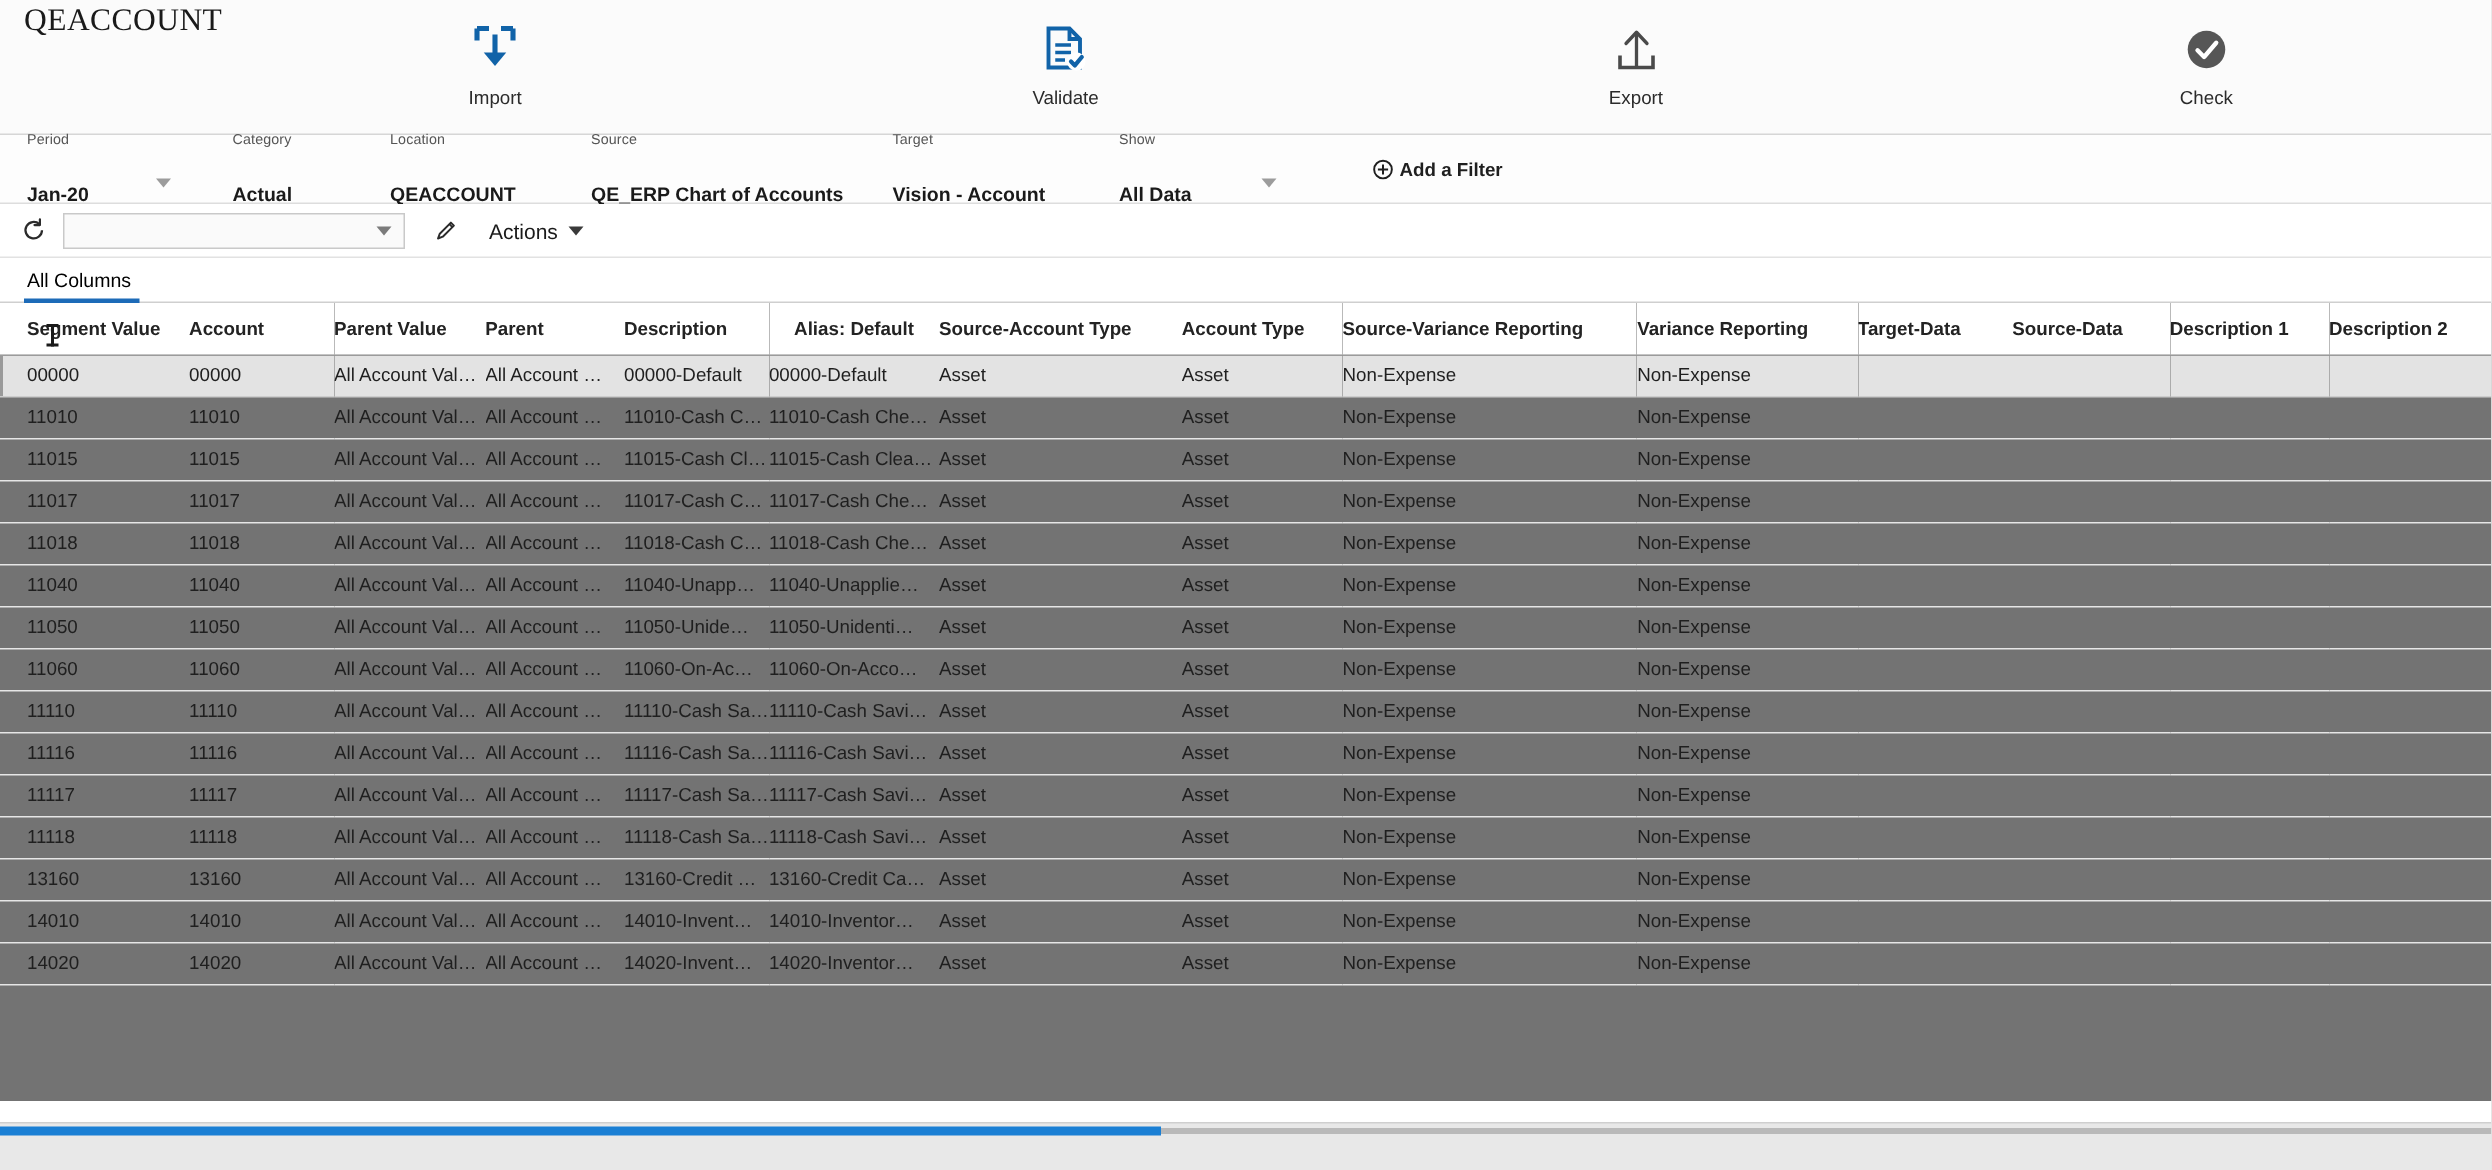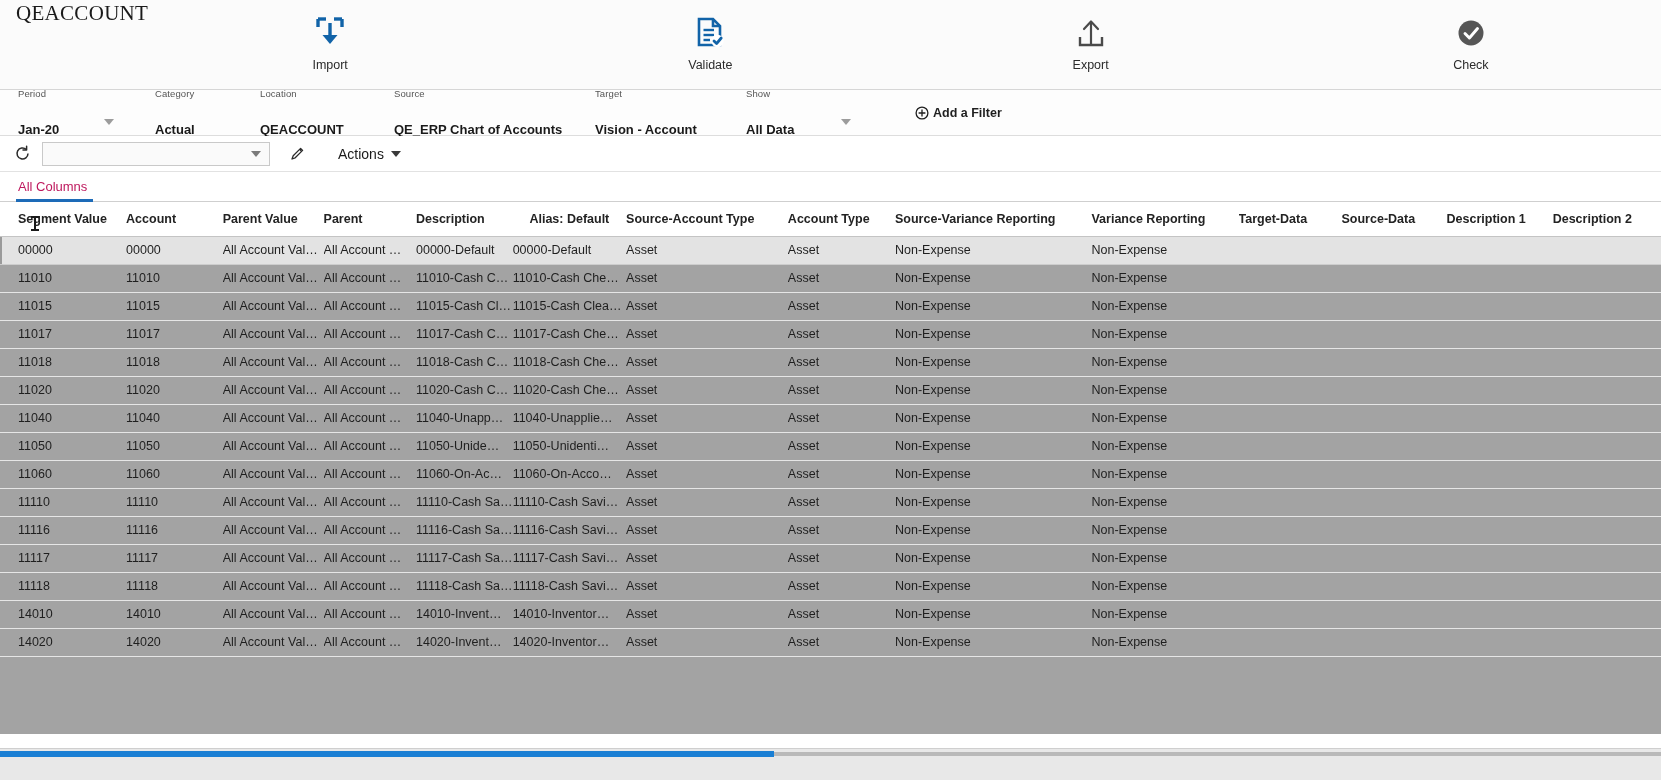--- a/index.html
+++ b/index.html
@@ -162,21 +162,21 @@
   .pencil-btn {
     width: 22px; height: 22px;
     display: flex; align-items: center; justify-content: center;
     cursor: pointer;
     margin-left: 6px;
   }
   .actions-btn {
     display: flex; align-items: center; gap: 7px;
     font-size: 14px;
     color: #1a1a1a;
-    margin-left: 20px;
+    margin-left: 8px;
     cursor: pointer;
   }
   .actions-caret {
     width: 0; height: 0;
     border-left: 5px solid transparent;
     border-right: 5px solid transparent;
     border-top: 6px solid #3a3a3a;
   }
 
   
@@ -184,39 +184,39 @@
     position: relative;
     height: 30px;
     background: #fff;
     border-bottom: 1px solid #cfcfcf;
     display: flex;
     align-items: flex-end;
     padding-left: 16px;
   }
   .tab {
     font-size: 13px;
-    color: #be185d;
+    color: #000000;
     padding: 0 6px 7px 2px;
     cursor: pointer;
     position: relative;
   }
   .tab.active::after {
     content: "";
     position: absolute;
     left: 0; right: 0; bottom: -1px;
     height: 3px;
     background: #1d6bb8;
   }
 
   
   .grid-wrap {
     position: relative;
     height: 532px;
     overflow: hidden;
-    background: #a3a3a3;
+    background: #737373;
   }
   table.grid {
     border-collapse: collapse;
     table-layout: fixed;
     width: 1661px;
   }
   table.grid th {
     text-align: left;
     font-size: 12.5px;
     font-weight: bold;
@@ -539,36 +539,20 @@
             <td style="padding-left: 0px;">Asset</td>
             <td style="padding-left: 0px;">Asset</td>
             <td style="padding-left: 0px;">Non-Expense</td>
             <td style="padding-left: 0px;">Non-Expense</td>
             <td style="padding-left: 0px;"></td>
             <td style="padding-left: 0px;"></td>
             <td style="padding-left: 0px;"></td>
             <td style="padding-left: 0px;"></td>
           </tr>
           <tr>
-            <td style="padding-left: 18px;">11020</td>
-            <td style="padding-left: 0px;">11020</td>
-            <td style="padding-left: 0px;">All Account Val…</td>
-            <td style="padding-left: 0px;">All Account …</td>
-            <td style="padding-left: 0px;">11020-Cash C…</td>
-            <td style="padding-left: 0px;">11020-Cash Che…</td>
-            <td style="padding-left: 0px;">Asset</td>
-            <td style="padding-left: 0px;">Asset</td>
-            <td style="padding-left: 0px;">Non-Expense</td>
-            <td style="padding-left: 0px;">Non-Expense</td>
-            <td style="padding-left: 0px;"></td>
-            <td style="padding-left: 0px;"></td>
-            <td style="padding-left: 0px;"></td>
-            <td style="padding-left: 0px;"></td>
-          </tr>
-          <tr>
             <td style="padding-left: 18px;">11040</td>
             <td style="padding-left: 0px;">11040</td>
             <td style="padding-left: 0px;">All Account Val…</td>
             <td style="padding-left: 0px;">All Account …</td>
             <td style="padding-left: 0px;">11040-Unapp…</td>
             <td style="padding-left: 0px;">11040-Unapplie…</td>
             <td style="padding-left: 0px;">Asset</td>
             <td style="padding-left: 0px;">Asset</td>
             <td style="padding-left: 0px;">Non-Expense</td>
             <td style="padding-left: 0px;">Non-Expense</td>
@@ -657,20 +641,36 @@
             <td style="padding-left: 0px;"></td>
             <td style="padding-left: 0px;"></td>
           </tr>
           <tr>
             <td style="padding-left: 18px;">11118</td>
             <td style="padding-left: 0px;">11118</td>
             <td style="padding-left: 0px;">All Account Val…</td>
             <td style="padding-left: 0px;">All Account …</td>
             <td style="padding-left: 0px;">11118-Cash Sa…</td>
             <td style="padding-left: 0px;">11118-Cash Savi…</td>
+            <td style="padding-left: 0px;">Asset</td>
+            <td style="padding-left: 0px;">Asset</td>
+            <td style="padding-left: 0px;">Non-Expense</td>
+            <td style="padding-left: 0px;">Non-Expense</td>
+            <td style="padding-left: 0px;"></td>
+            <td style="padding-left: 0px;"></td>
+            <td style="padding-left: 0px;"></td>
+            <td style="padding-left: 0px;"></td>
+          </tr>
+          <tr>
+            <td style="padding-left: 18px;">13160</td>
+            <td style="padding-left: 0px;">13160</td>
+            <td style="padding-left: 0px;">All Account Val…</td>
+            <td style="padding-left: 0px;">All Account …</td>
+            <td style="padding-left: 0px;">13160-Credit …</td>
+            <td style="padding-left: 0px;">13160-Credit Ca…</td>
             <td style="padding-left: 0px;">Asset</td>
             <td style="padding-left: 0px;">Asset</td>
             <td style="padding-left: 0px;">Non-Expense</td>
             <td style="padding-left: 0px;">Non-Expense</td>
             <td style="padding-left: 0px;"></td>
             <td style="padding-left: 0px;"></td>
             <td style="padding-left: 0px;"></td>
             <td style="padding-left: 0px;"></td>
           </tr>
           <tr>

